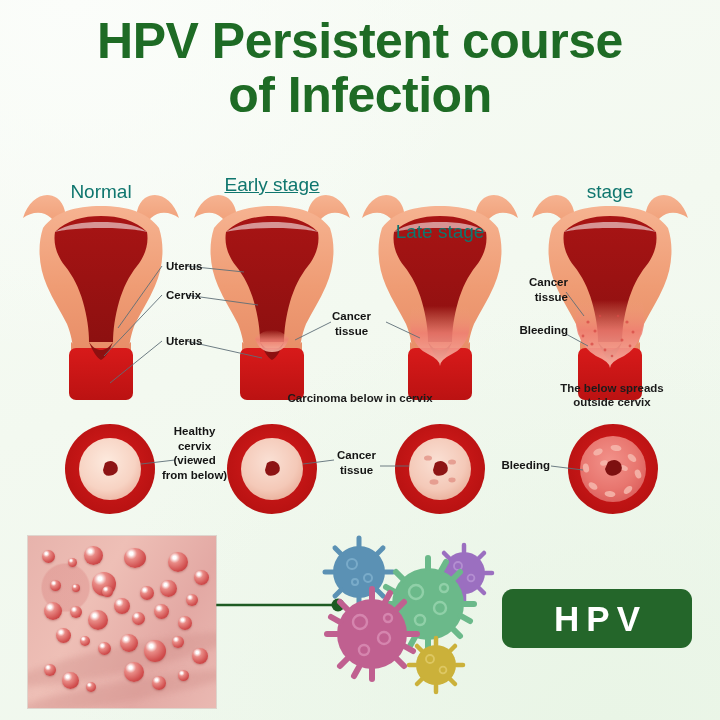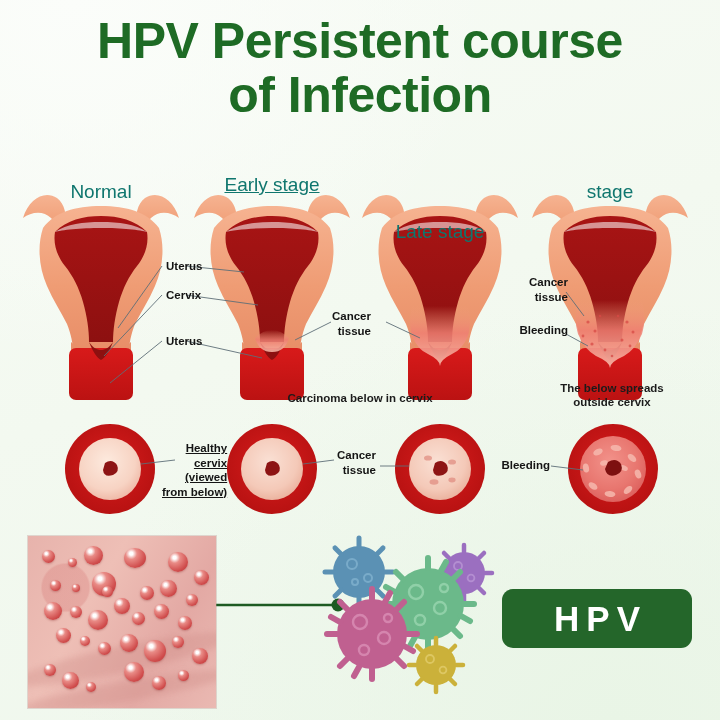--- a/index.html
+++ b/index.html
@@ -28,21 +28,21 @@
   .caption{
     position:absolute;text-align:center;font-size:11.5px;font-weight:bold;
     color:#1b1b1b;line-height:1.25;transform:translateX(-50%);white-space:pre-line;
   }
 
   .anno{
     position:absolute;font-size:11.5px;font-weight:bold;color:#141414;
     line-height:1.28;white-space:pre-line;
   }
   .anno.right{text-align:right;}
-  .anno.left{text-align:right;}
+  .anno.left{text-align:center;}
 
   .hpv-badge{
     position:absolute;left:502px;top:589px;width:190px;height:59px;
     background:#24662a;border-radius:11px;
     display:flex;align-items:center;justify-content:center;
     color:#ffffff;font-size:35px;font-weight:bold;letter-spacing:7px;
     text-indent:7px;
   }
 
   .photo{
@@ -398,21 +398,21 @@
 tissue</div>
 
 <div class="anno right" style="left:458px;top:275px;width:110px;">Cancer
 tissue</div>
 <div class="anno right" style="left:438px;top:323px;width:130px;">Bleeding</div>
 
 <div class="caption" style="left:360px;top:391px;">Carcinoma below in cervix</div>
 <div class="caption" style="left:612px;top:381px;">The below spreads
 outside cervix</div>
 
-<div class="anno left" style="left:162px;top:441px;text-decoration:underline;">Healthy
+<div class="anno left" style="left:162px;top:424px;">Healthy
 cervix
 (viewed
 from below)</div>
 <div class="anno left" style="left:337px;top:448px;">Cancer
 tissue</div>
 <div class="anno right" style="left:440px;top:458px;width:110px;">Bleeding</div>
 
 <div class="hpv-badge">
   <span>HPV</span>
 </div>

